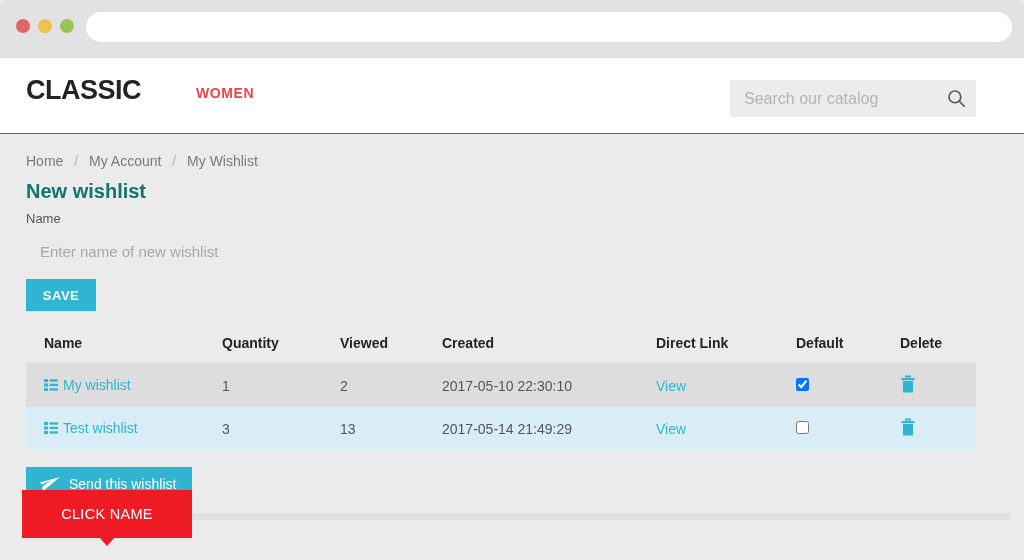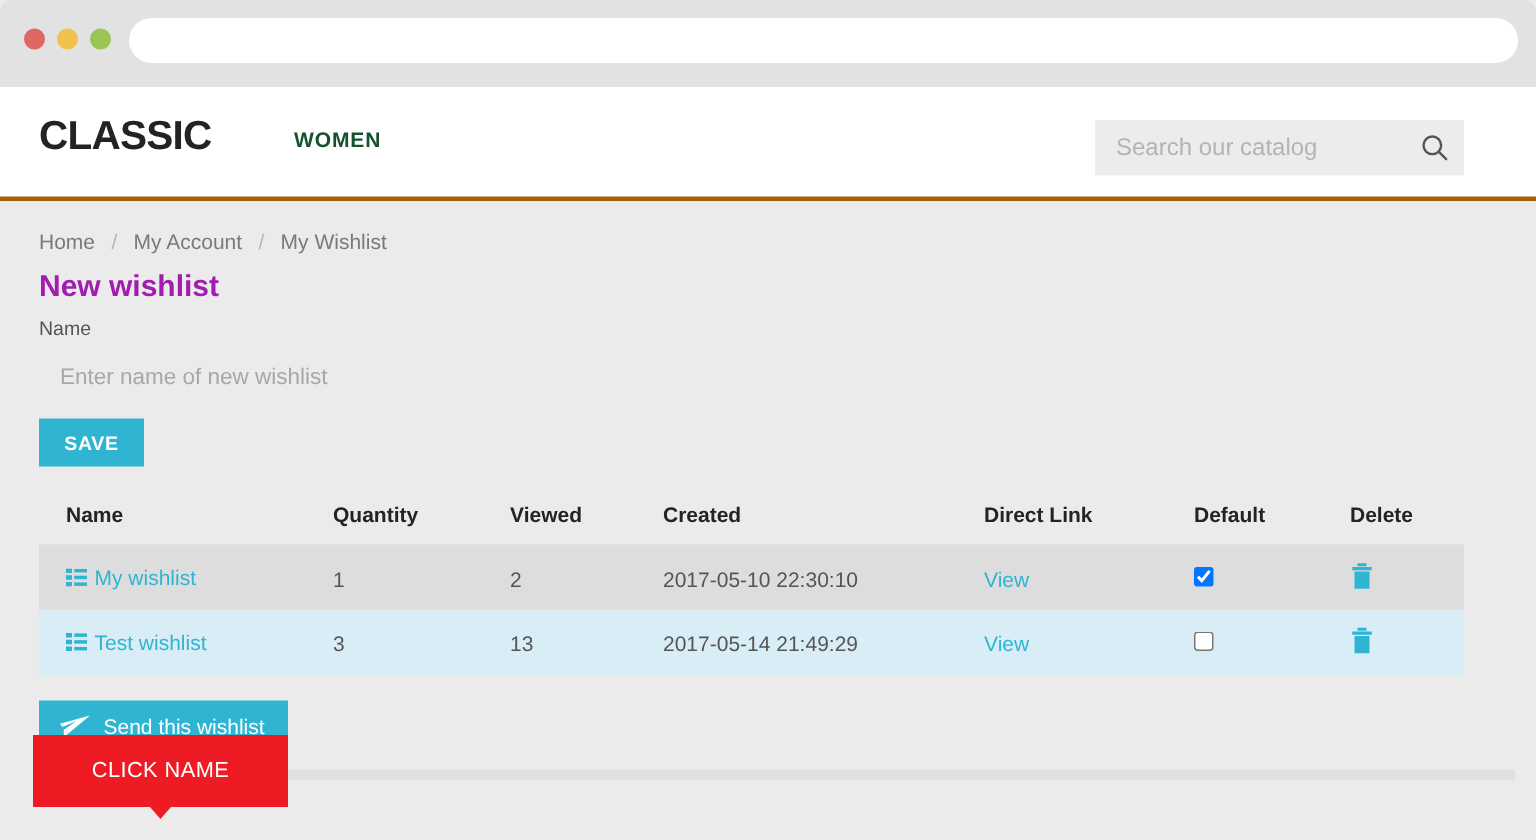--- a/index.html
+++ b/index.html
@@ -43,37 +43,37 @@
     font-size: 13px;
     color: #444;
   }
 
   
   .site-header {
     position: absolute;
     top: 58px; left: 0;
     width: 1024px; height: 76px;
     background: #ffffff;
-    border-bottom: 3px solid #a16207;
+    border-bottom: 1px solid #a16207;
   }
   .logo {
     position: absolute;
     top: 17px; left: 26px;
     font-size: 27px;
     font-weight: bold;
     letter-spacing: -0.5px;
     color: #232323;
   }
   .nav-item {
     position: absolute;
     top: 27px; left: 196px;
     font-size: 14px;
     font-weight: bold;
     letter-spacing: 0.6px;
-    color: #14532d;
+    color: #ef4444;
     text-transform: uppercase;
     cursor: pointer;
   }
   .search-box {
     position: absolute;
     top: 22px; right: 48px;
     width: 246px; height: 37px;
     background: #ececec;
   }
   .search-input {
@@ -109,21 +109,21 @@
     color: #7a7a7a;
   }
   .breadcrumb a { color: #7a7a7a; text-decoration: none; cursor: pointer; }
   .breadcrumb .sep { color: #b6b6b6; margin: 0 7px; }
 
   .page-title {
     position: absolute;
     top: 45px; left: 26px;
     font-size: 20px;
     font-weight: bold;
-    color: #a21caf;
+    color: #0f766e;
   }
 
   .field-label {
     position: absolute;
     top: 76px; left: 26px;
     font-size: 13px;
     color: #555;
   }
 
   .name-input {

